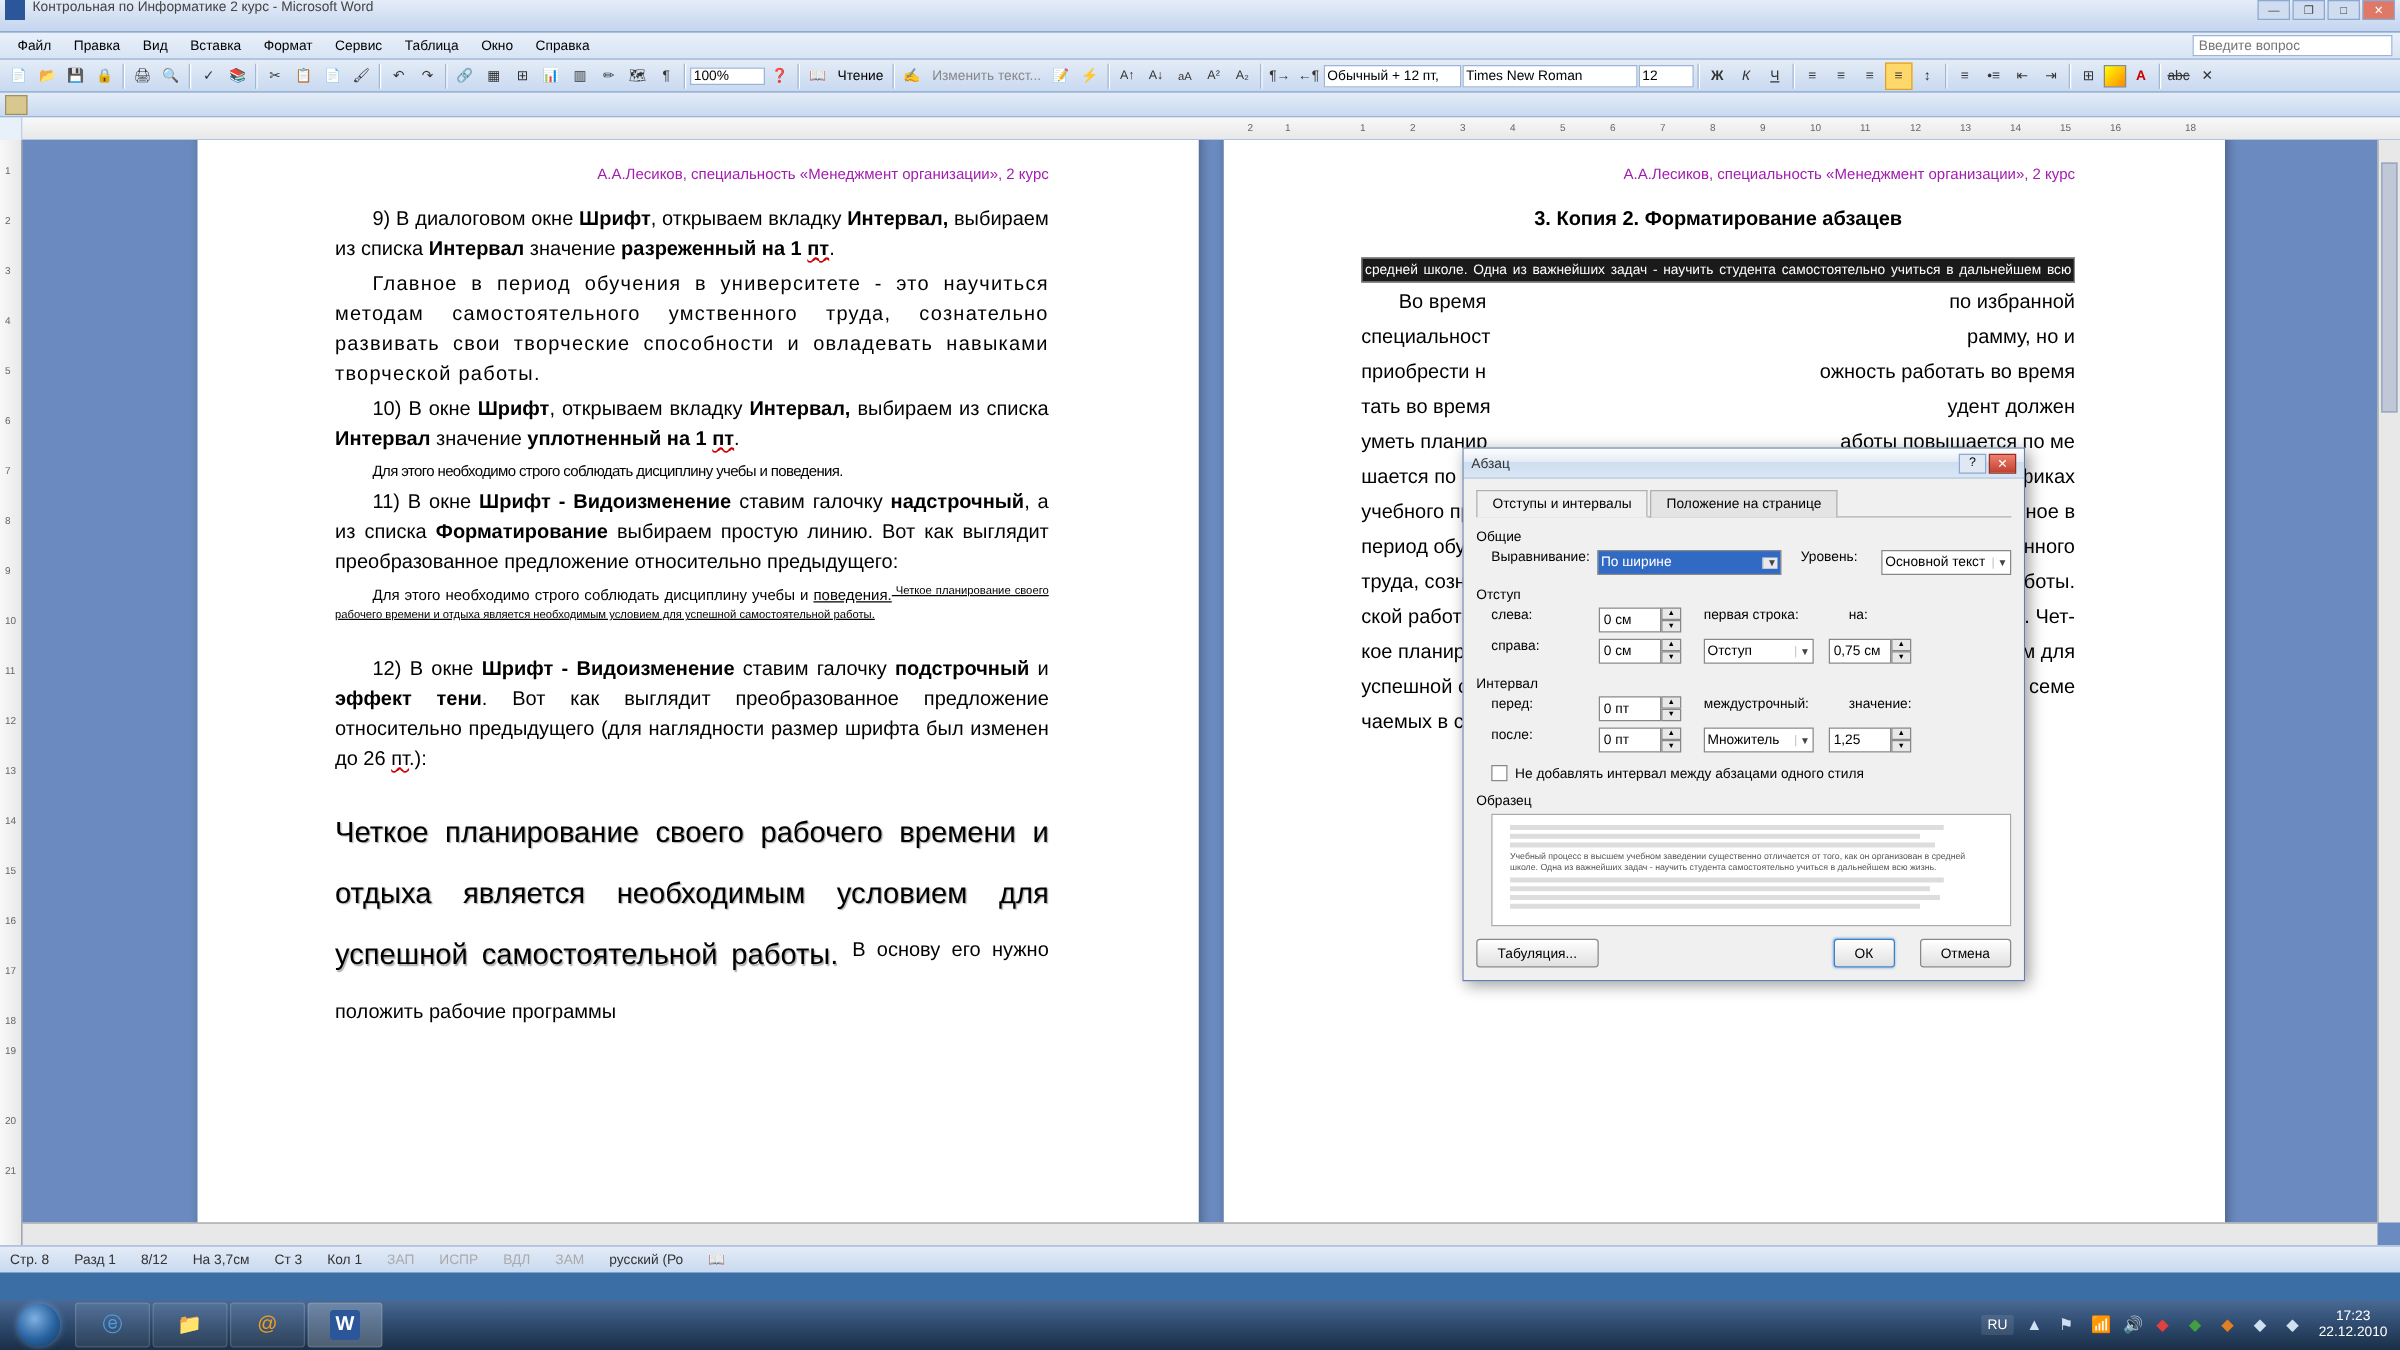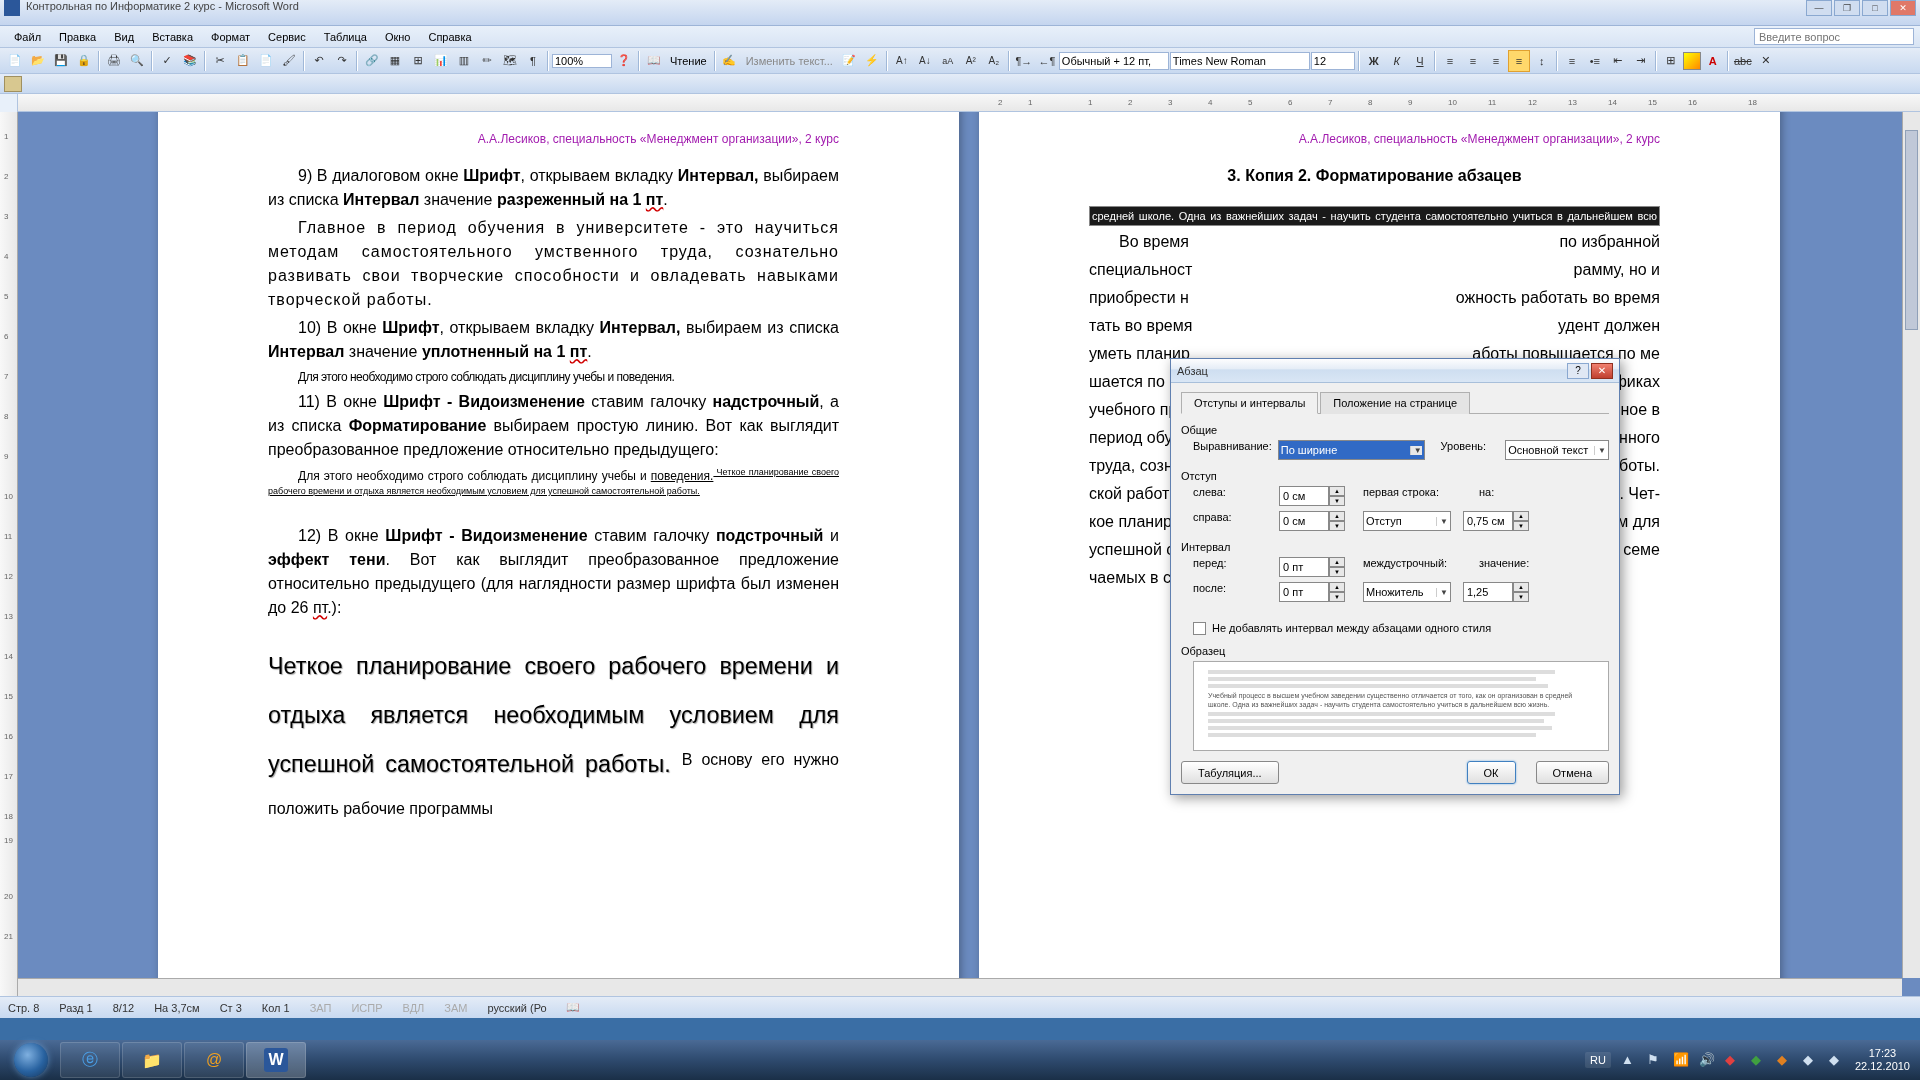--- a/index.html
+++ b/index.html
@@ -69,21 +69,21 @@
 .grp-lbl{font-size:11px;margin-bottom:4px}
 .row{display:flex;align-items:flex-start;gap:6px;margin-bottom:5px;padding-left:12px}
 .row label{width:80px;font-size:11px}
 .row label.wide{width:110px}
 .sel{height:20px;border:1px solid #888;background:#fff;font-size:11px;padding:0 2px;display:flex;align-items:center;justify-content:space-between}
 .sel .arr{font-size:8px;color:#444;border-left:1px solid #ccc;padding-left:3px}
 .spin{display:flex;width:68px}
 .spin input{width:50px;height:20px;border:1px solid #888;font-size:11px;padding:0 3px}
 .spin .spinbtns{width:16px;display:flex;flex-direction:column}
 .spin .spinbtns div{height:10px;border:1px solid #888;background:#e8e8e8;font-size:6px;display:flex;align-items:center;justify-content:center;cursor:pointer}
-.chkrow{display:flex;align-items:flex-start;gap:6px;padding-left:12px;margin-top:20px}
+.chkrow{display:flex;align-items:center;gap:6px;padding-left:12px;margin-top:10px}
 .chk{width:13px;height:13px;border:1px solid #888;background:#fff}
 .preview{border:1px solid #aaa;height:90px;background:#fff;padding:8px 14px;margin-left:12px;overflow:hidden}
 .preview .ln{height:4px;background:#ddd;margin-bottom:3px}
 .dlg-btns{display:flex;justify-content:space-between;margin-top:10px}
 .dbtn{height:23px;padding:0 16px;border:1px solid #888;background:linear-gradient(#fff,#e0e0e0);cursor:pointer;font-size:11px;border-radius:3px}
 .dbtn.primary{border:1px solid #4080c0;box-shadow:0 0 2px #6aa8e0}
 .colorbox{width:18px;height:18px;background:linear-gradient(135deg,#ff0,#f80);border:1px solid #888}
 </style>
 </head>
 <body>

